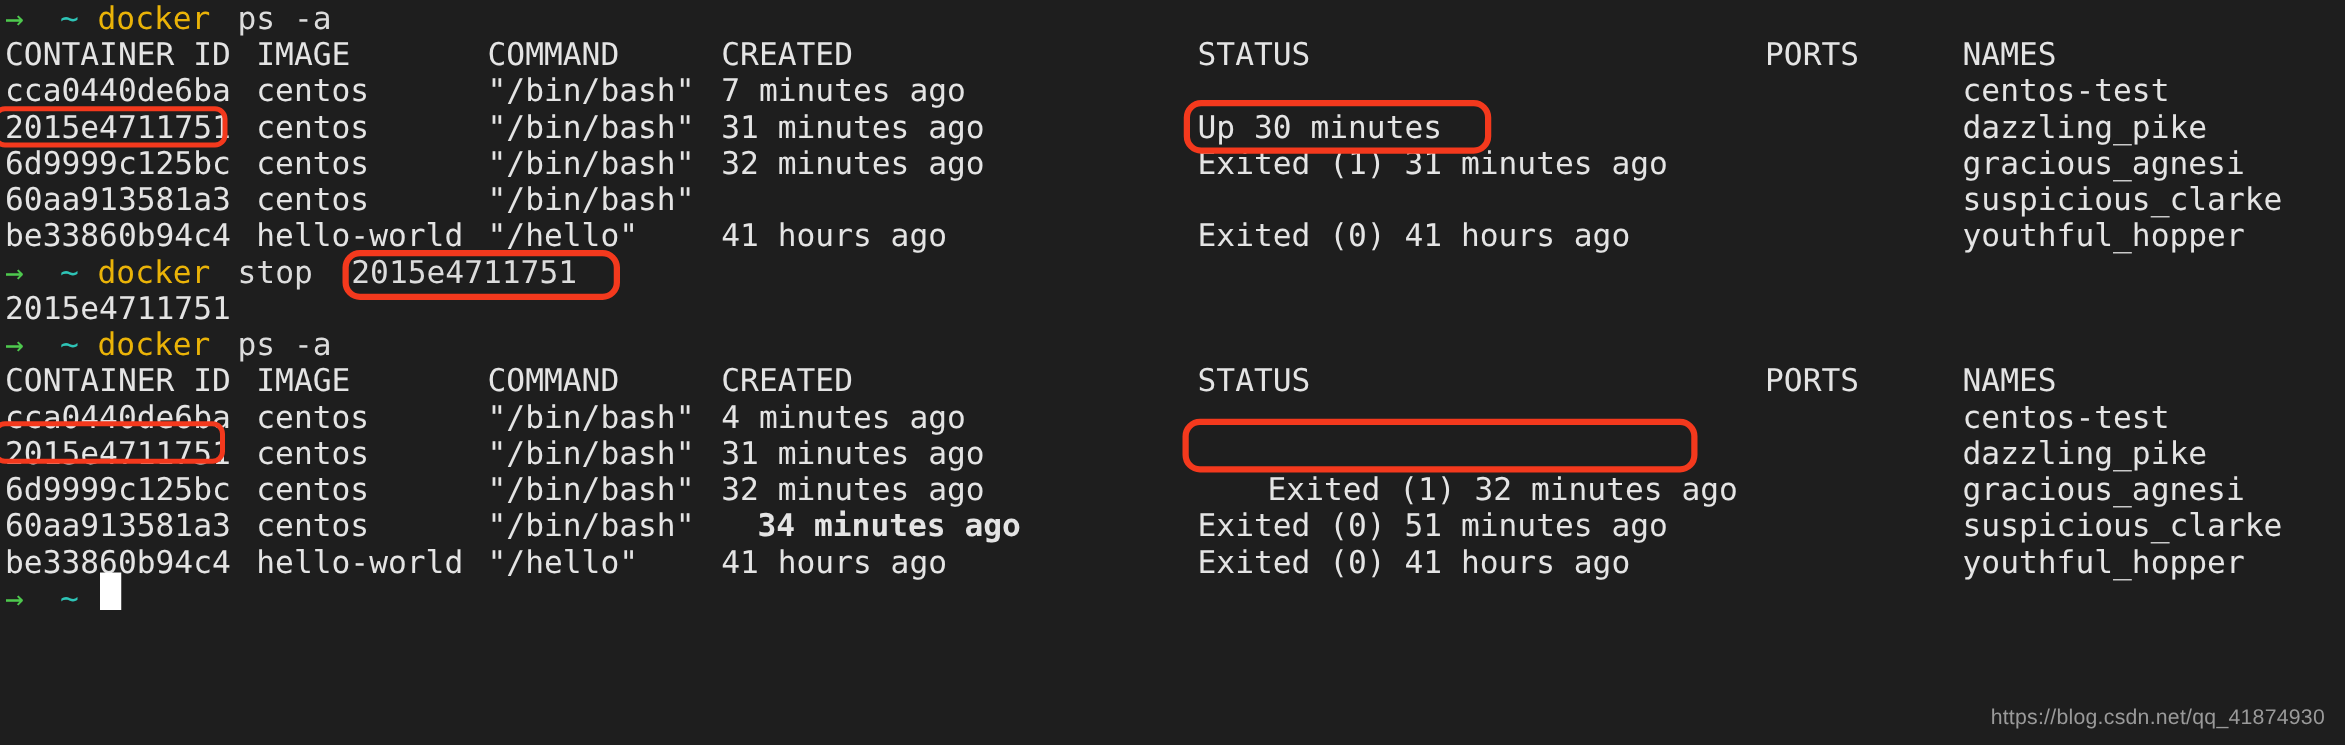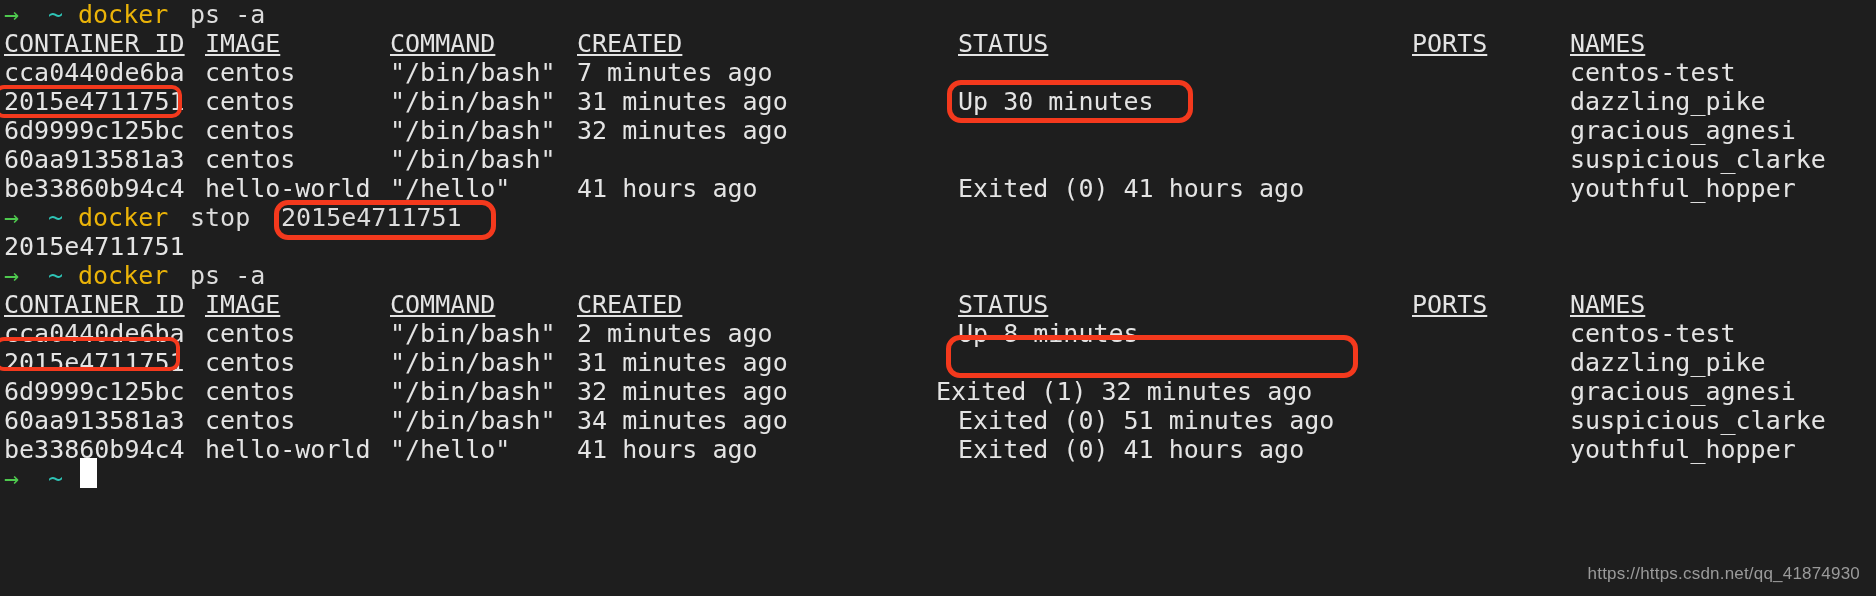--- a/index.html
+++ b/index.html
@@ -34,21 +34,21 @@
   .cell {
     position: absolute;
     white-space: pre;
     top: 0;
   }
   .c-prompt-arrow { color: #4ec94e; }
   .c-tilde       { color: #2ec4b6; }
   .c-cmd         { color: #eab308; }
   .c-arg         { color: #dcdcdc; }
   .c-out         { color: #e4e4e4; }
-  .c-hdr         { color: #e4e4e4; text-decoration: underline; }
+  .c-hdr         { color: #e4e4e4; }
 
   .hlbox {
     position: absolute;
     border: 5px solid #f4391d;
     border-radius: 14px;
     box-sizing: border-box;
     pointer-events: none;
   }
   .hlbox.thin { border-width: 4px; border-radius: 10px; }
 
@@ -103,20 +103,21 @@
     <span class="cell c-out" style="left:390px;">"/bin/bash"</span>
     <span class="cell c-out" style="left:577px;">31 minutes ago</span>
     <span class="cell c-out" style="left:958px;">Up 30 minutes</span>
     <span class="cell c-out" style="left:1570px;">dazzling_pike</span>
   </div>
   <div class="line" style="top:116px;">
     <span class="cell c-out" style="left:4px;">6d9999c125bc</span>
     <span class="cell c-out" style="left:205px;">centos</span>
     <span class="cell c-out" style="left:390px;">"/bin/bash"</span>
     <span class="cell c-out" style="left:577px;">32 minutes ago</span>
+    <span class="cell c-out" style="left:958px;">Exited (1) 31 minutes ago</span>
     <span class="cell c-out" style="left:1570px;">gracious_agnesi</span>
   </div>
   <div class="line" style="top:145px;">
     <span class="cell c-out" style="left:4px;">60aa913581a3</span>
     <span class="cell c-out" style="left:205px;">centos</span>
     <span class="cell c-out" style="left:390px;">"/bin/bash"</span>
     <span class="cell c-out" style="left:1570px;">suspicious_clarke</span>
   </div>
   <div class="line" style="top:174px;">
     <span class="cell c-out" style="left:4px;">be33860b94c4</span>
@@ -153,44 +154,43 @@
     <span class="cell c-hdr" style="left:577px;">CREATED</span>
     <span class="cell c-hdr" style="left:958px;">STATUS</span>
     <span class="cell c-hdr" style="left:1412px;">PORTS</span>
     <span class="cell c-hdr" style="left:1570px;">NAMES</span>
   </div>
 
   <div class="line" style="top:319px;">
     <span class="cell c-out" style="left:4px;">cca0440de6ba</span>
     <span class="cell c-out" style="left:205px;">centos</span>
     <span class="cell c-out" style="left:390px;">"/bin/bash"</span>
-    <span class="cell c-out" style="left:577px;">2 minutes ago</span>
-    <span class="cell c-out" style="left:958px;">Up 8 minutes</span>
+    <span class="cell c-out" style="left:577px;">4 minutes ago</span>
     <span class="cell c-out" style="left:1570px;">centos-test</span>
   </div>
   <div class="line" style="top:348px;">
     <span class="cell c-out" style="left:4px;">2015e4711751</span>
     <span class="cell c-out" style="left:205px;">centos</span>
     <span class="cell c-out" style="left:390px;">"/bin/bash"</span>
     <span class="cell c-out" style="left:577px;">31 minutes ago</span>
     <span class="cell c-out" style="left:1570px;">dazzling_pike</span>
   </div>
   <div class="line" style="top:377px;">
     <span class="cell c-out" style="left:4px;">6d9999c125bc</span>
     <span class="cell c-out" style="left:205px;">centos</span>
     <span class="cell c-out" style="left:390px;">"/bin/bash"</span>
     <span class="cell c-out" style="left:577px;">32 minutes ago</span>
-    <span class="cell c-out" style="left:936px;">Exited (1) 32 minutes ago</span>
+    <span class="cell c-out" style="left:1014px;">Exited (1) 32 minutes ago</span>
     <span class="cell c-out" style="left:1570px;">gracious_agnesi</span>
   </div>
   <div class="line" style="top:406px;">
     <span class="cell c-out" style="left:4px;">60aa913581a3</span>
     <span class="cell c-out" style="left:205px;">centos</span>
     <span class="cell c-out" style="left:390px;">"/bin/bash"</span>
-    <span class="cell c-out" style="left:577px;">34 minutes ago</span>
+    <span class="cell c-out" style="left:606px;font-weight:bold;">34 minutes ago</span>
     <span class="cell c-out" style="left:958px;">Exited (0) 51 minutes ago</span>
     <span class="cell c-out" style="left:1570px;">suspicious_clarke</span>
   </div>
   <div class="line" style="top:435px;">
     <span class="cell c-out" style="left:4px;">be33860b94c4</span>
     <span class="cell c-out" style="left:205px;">hello-world</span>
     <span class="cell c-out" style="left:390px;">"/hello"</span>
     <span class="cell c-out" style="left:577px;">41 hours ago</span>
     <span class="cell c-out" style="left:958px;">Exited (0) 41 hours ago</span>
     <span class="cell c-out" style="left:1570px;">youthful_hopper</span>
@@ -201,15 +201,15 @@
     <span class="cell c-tilde" style="left:48px;">~</span>
   </div>
   <div class="cursor" style="left:80px; top:458px;"></div>
 
   <div class="hlbox thin" style="left:-6px;  top:85px;  width:188px; height:33px;"></div>
   <div class="hlbox" style="left:947px; top:80px;  width:246px; height:43px;"></div>
   <div class="hlbox" style="left:274px; top:200px; width:222px; height:40px;"></div>
   <div class="hlbox thin" style="left:-6px;  top:337px; width:186px; height:34px;"></div>
   <div class="hlbox" style="left:946px; top:335px; width:412px; height:43px;"></div>
 
-  <div class="watermark">https://https.csdn.net/qq_41874930</div>
+  <div class="watermark">https://blog.csdn.net/qq_41874930</div>
 
 </div>
 
 </body></html>

